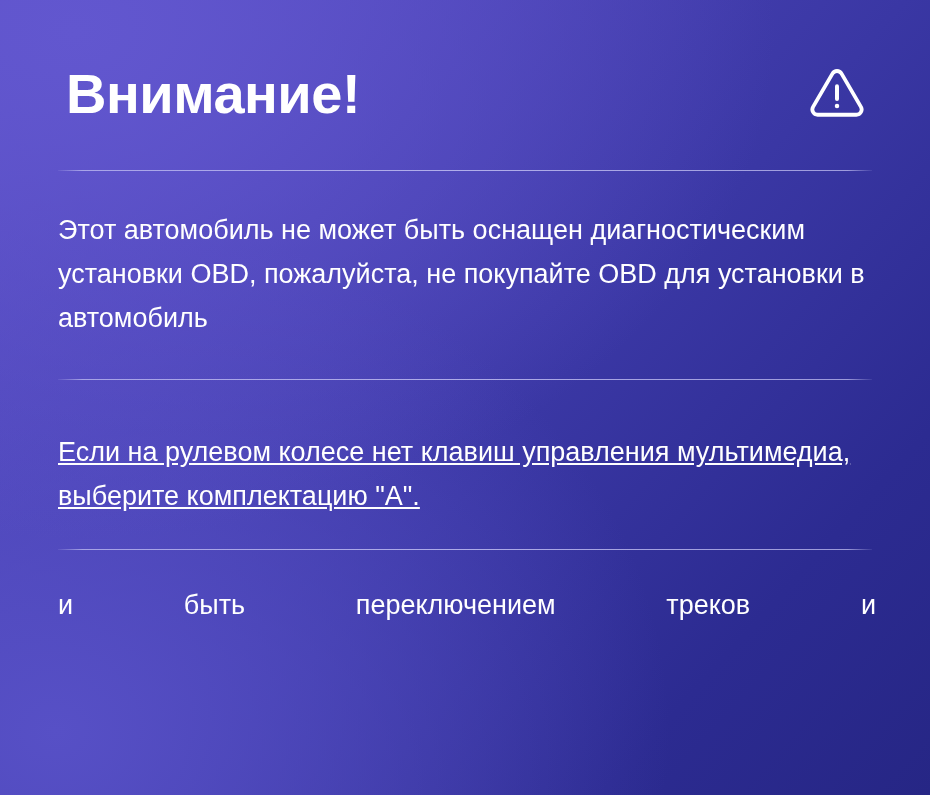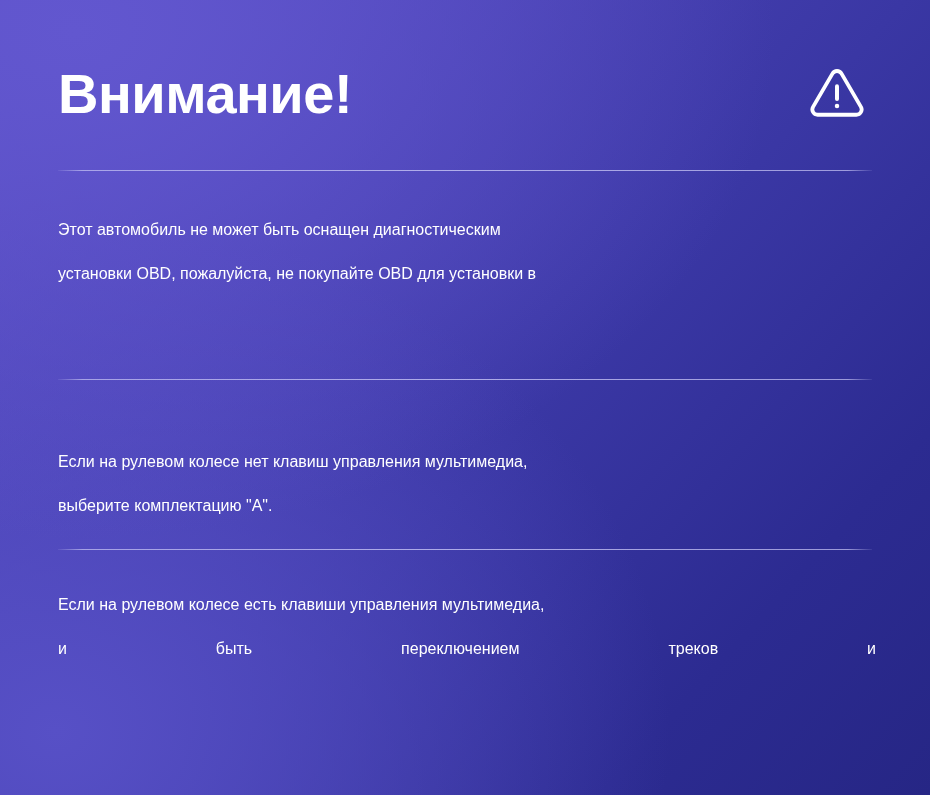--- a/index.html
+++ b/index.html
@@ -34,21 +34,21 @@
     justify-content: space-between;
   }
 
   .title {
     font-size: 56px;
     font-weight: 700;
     color: #ffffff;
     letter-spacing: -0.5px;
     line-height: 1;
     white-space: nowrap;
-    margin: 0;
+    margin: 8px;
   }
 
   .warn-icon {
     width: 58px;
     height: 58px;
     margin-right: 6px;
     display: block;
     flex: 0 0 auto;
   }
 
@@ -69,26 +69,26 @@
   .divider.d1 { top: 170px; }
   .divider.d2 { top: 379px; }
   .divider.d3 { top: 549px; }
 
   
   .block {
     position: absolute;
     left: 58px;
     width: 818px;
     color: #ffffff;
-    font-size: 16px;
+    font-size: 27px;
     line-height: 44px;
     font-weight: 400;
   }
   .block.b1 { top: 208px; }
-  .block.b2 { top: 440px; }
+  .block.b2 { top: 430px; text-decoration: underline; }
   .block.b3 { top: 583px; }
 
   .line { display: block; white-space: nowrap; }
 
   
   .line.justified {
     display: flex;
     justify-content: space-between;
     width: 818px;
   }
@@ -111,29 +111,29 @@
     </span>
   </div>
 
   <div class="divider d1"></div>
   <div class="divider d2"></div>
   <div class="divider d3"></div>
 
   <div class="block b1">
     <span class="line">Этот автомобиль не может быть оснащен диагностическим</span>
     <span class="line">установки OBD, пожалуйста, не покупайте OBD для установки в</span>
+    <span class="line">автомобиль</span>
   </div>
 
   <div class="block b2">
     <span class="line">Если на рулевом колесе нет клавиш управления мультимедиа,</span>
     <span class="line">выберите комплектацию "A".</span>
   </div>
 
   <div class="block b3">
-    <span class="line">Если на рулевом колесе есть клавиши управления мультимедиа,</span>
     <span class="line justified">
       <span>и</span>
       <span>быть</span>
       <span>переключением</span>
       <span>треков</span>
       <span>и</span>
     </span>
   </div>
 
 </div>

